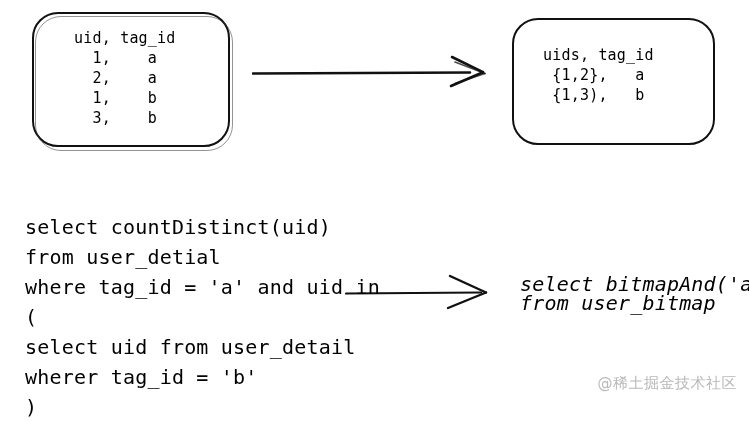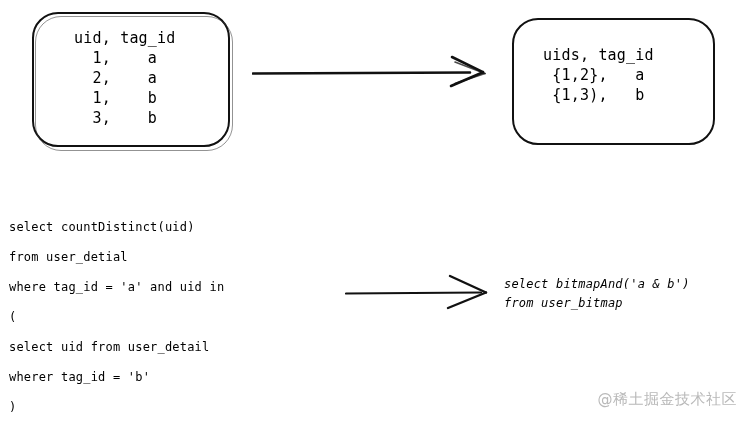--- a/index.html
+++ b/index.html
@@ -79,40 +79,41 @@
   }
   #arrow-bottom {
     left: 345px;
     top: 272px;
   }
 
   
   .sql {
     position: absolute;
     white-space: pre;
-    font-size: 12px;
+    font-size: 20px;
     letter-spacing: .2px;
+    margin-left: 16px;
   }
   #sql-left {
     left: 9px;
     top: 212px;
     line-height: 30px;
   }
   #sql-right {
     left: 504px;
     top: 275px;
     line-height: 19px;
     font-style: italic;
   }
 
   
   #watermark {
     position: absolute;
     right: 12px;
-    bottom: 12px;
+    bottom: 28px;
     font-family: "DejaVu Sans", "Liberation Sans", sans-serif;
     font-size: 15px;
     color: #b9b9b9;
     letter-spacing: .5px;
     white-space: pre;
   }
 </style>
 </head>
 <body>
 

